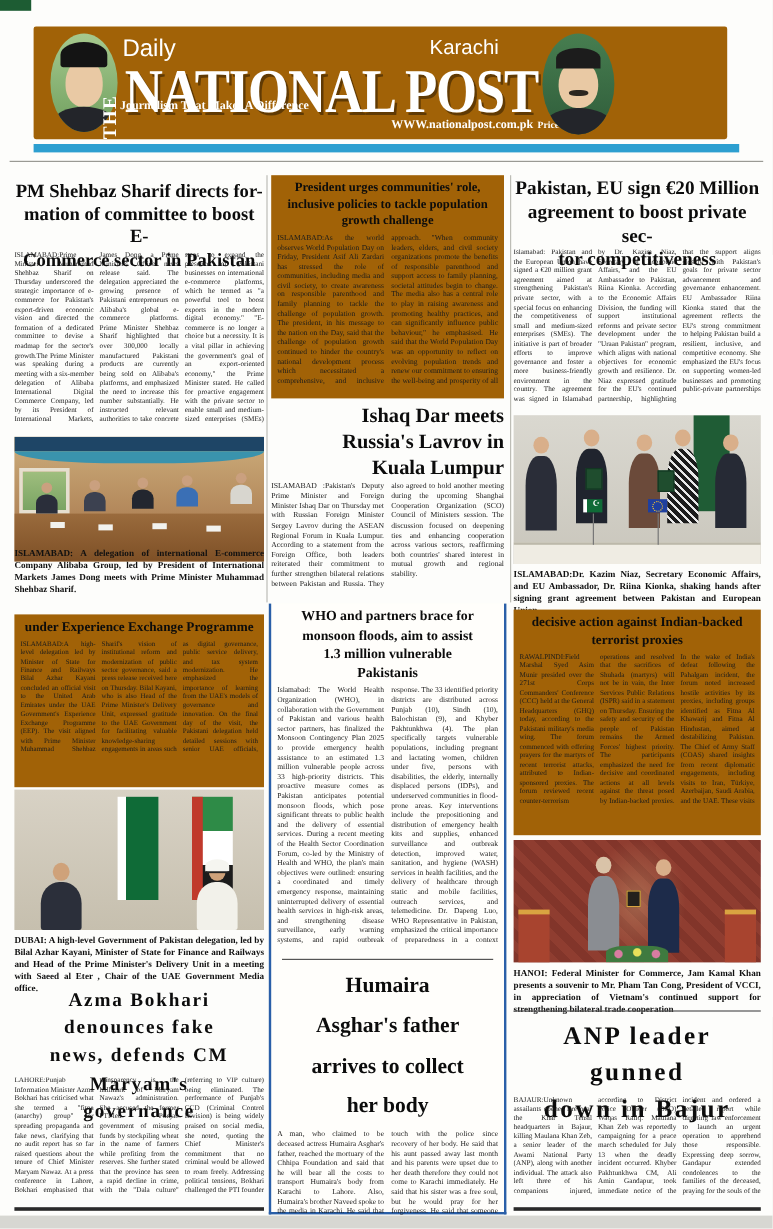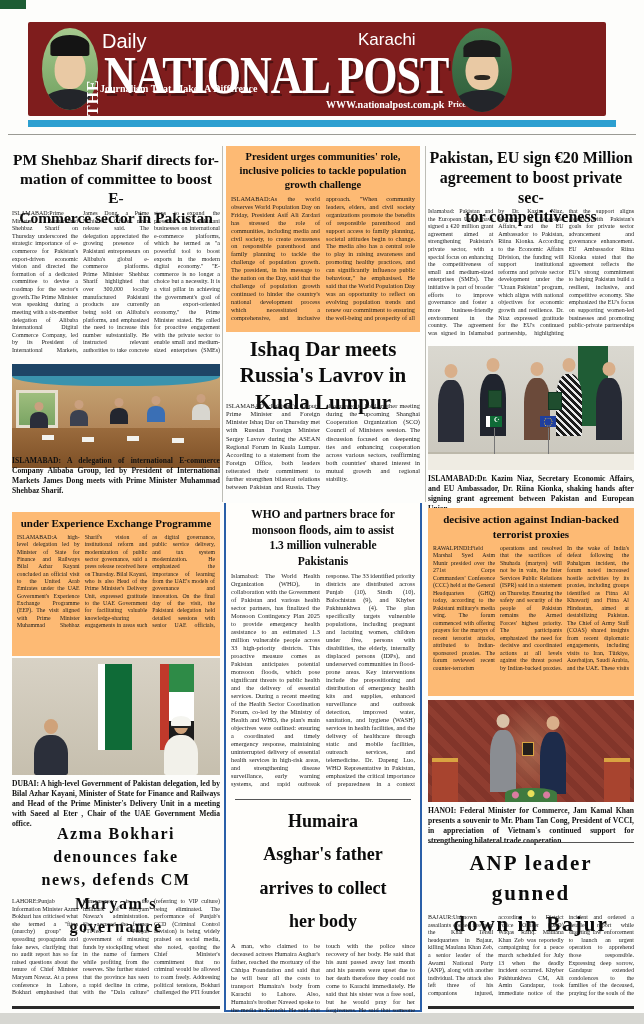--- a/index.html
+++ b/index.html
@@ -1,21 +1,21 @@
 <!DOCTYPE html>
 <html><head>
 <meta charset="utf-8">
 <style>
   * { margin:0; padding:0; box-sizing:border-box; }
   body { background:#e9e9e5; font-family:"Liberation Serif", serif; }
   .page { position:relative; width:644px; height:1024px; background:#fdfdfb; overflow:hidden; margin:0 auto; }
   .abs { position:absolute; }
 
   
-  .masthead { left:28px; top:22px; width:578px; height:94px; background:#7f1d1d; border-radius:2px; }
+  .masthead { left:28px; top:22px; width:578px; height:94px; background:#a16207; border-radius:2px; }
   .print-mark { left:0; top:0; width:26px; height:9px; background:#1d5c33; }
   .m-daily { left:74px; top:8px; color:#fff; font-family:"Liberation Sans", sans-serif; font-size:20px; }
   .m-city { left:330px; top:8px; color:#fff; font-family:"Liberation Sans", sans-serif; font-size:17px; }
   .m-the { left:56px; top:36px; color:#fff; font-weight:bold; font-size:16px; writing-mode:vertical-rl; transform:rotate(180deg); letter-spacing:1px; height:58px; }
   .m-title { left:76px; top:24px; width:360px; color:#fff; font-weight:bold; font-size:44px; letter-spacing:-1px; transform:scaleY(1.18); transform-origin:top left; text-shadow:2px 2px 0 rgba(0,0,0,.4); white-space:nowrap; }
   .m-tagline { left:72px; top:61px; color:#fff; font-weight:bold; font-size:10px; }
   .m-website { left:298px; top:77px; color:#fff; font-weight:bold; font-size:10px; }
   .m-price { left:420px; top:78px; color:#fff; font-weight:bold; font-size:8px; }
   .m-issue { left:486px; top:6px; width:100px; text-align:center; color:#fff; font-weight:bold; }
   .m-issue div { margin-bottom:2.5px; }
@@ -30,29 +30,29 @@
   .shoulders { position:absolute; left:50%; bottom:-4%; width:90%; height:30%; transform:translateX(-50%); background:#23252a; border-radius:50% 50% 0 0; }
   .blue-bar { left:28px; top:120px; width:588px; height:7px; background:#2d9fd0; }
   .top-rule { left:8px; top:134px; width:628px; height:1px; background:#9a9a94; }
 
   
   .headline { font-weight:bold; text-align:center; color:#0c0c0c; }
   .body-text { text-align:justify; color:#1b1b1b; font-size:6.3px; line-height:1.27; overflow:hidden; }
   .cols3 { column-count:3; column-gap:5px; }
   .cols2 { column-count:2; column-gap:6px; }
   .caption { font-weight:bold; font-size:7.6px; line-height:1.32; text-align:justify; color:#111; }
-  .cream { background:#fdba74; }
+  .cream { background:#a16207; }
   .v-rule { width:1px; background:#bdbdb6; }
   .h-rule-thin { height:1px; background:#555; }
   .h-rule-thick { height:3px; background:#2a2a2a; }
 
   .h-pm { font-size:15.5px; line-height:1.24; }
   .h-cream-mid { font-size:10.5px; line-height:1.32; }
   .h-eu { font-size:16px; line-height:1.24; }
-  .h-ishaq { font-size:21px; line-height:1.25; }
+  .h-ishaq { font-size:17px; line-height:1.25;text-align:right; }
   .h-uae { font-size:11px; line-height:1.35; }
   .h-who { font-size:11.5px; line-height:1.35; }
   .h-army { font-size:11px; line-height:1.35; }
   .h-azma { font-size:16px; letter-spacing:1.5px; line-height:1.45; }
   .h-humaira { font-size:18px; line-height:1.85; }
   .h-anp { font-size:21px; letter-spacing:2px; line-height:1.45; }
 
   .who-box { left:224px; top:503px; width:198px; height:509px; border-left:2px solid #2a5fa8; border-right:2px solid #2a5fa8; border-bottom:2px solid #2a5fa8; background:#fffefb; padding:4px 5px; }
 
   

